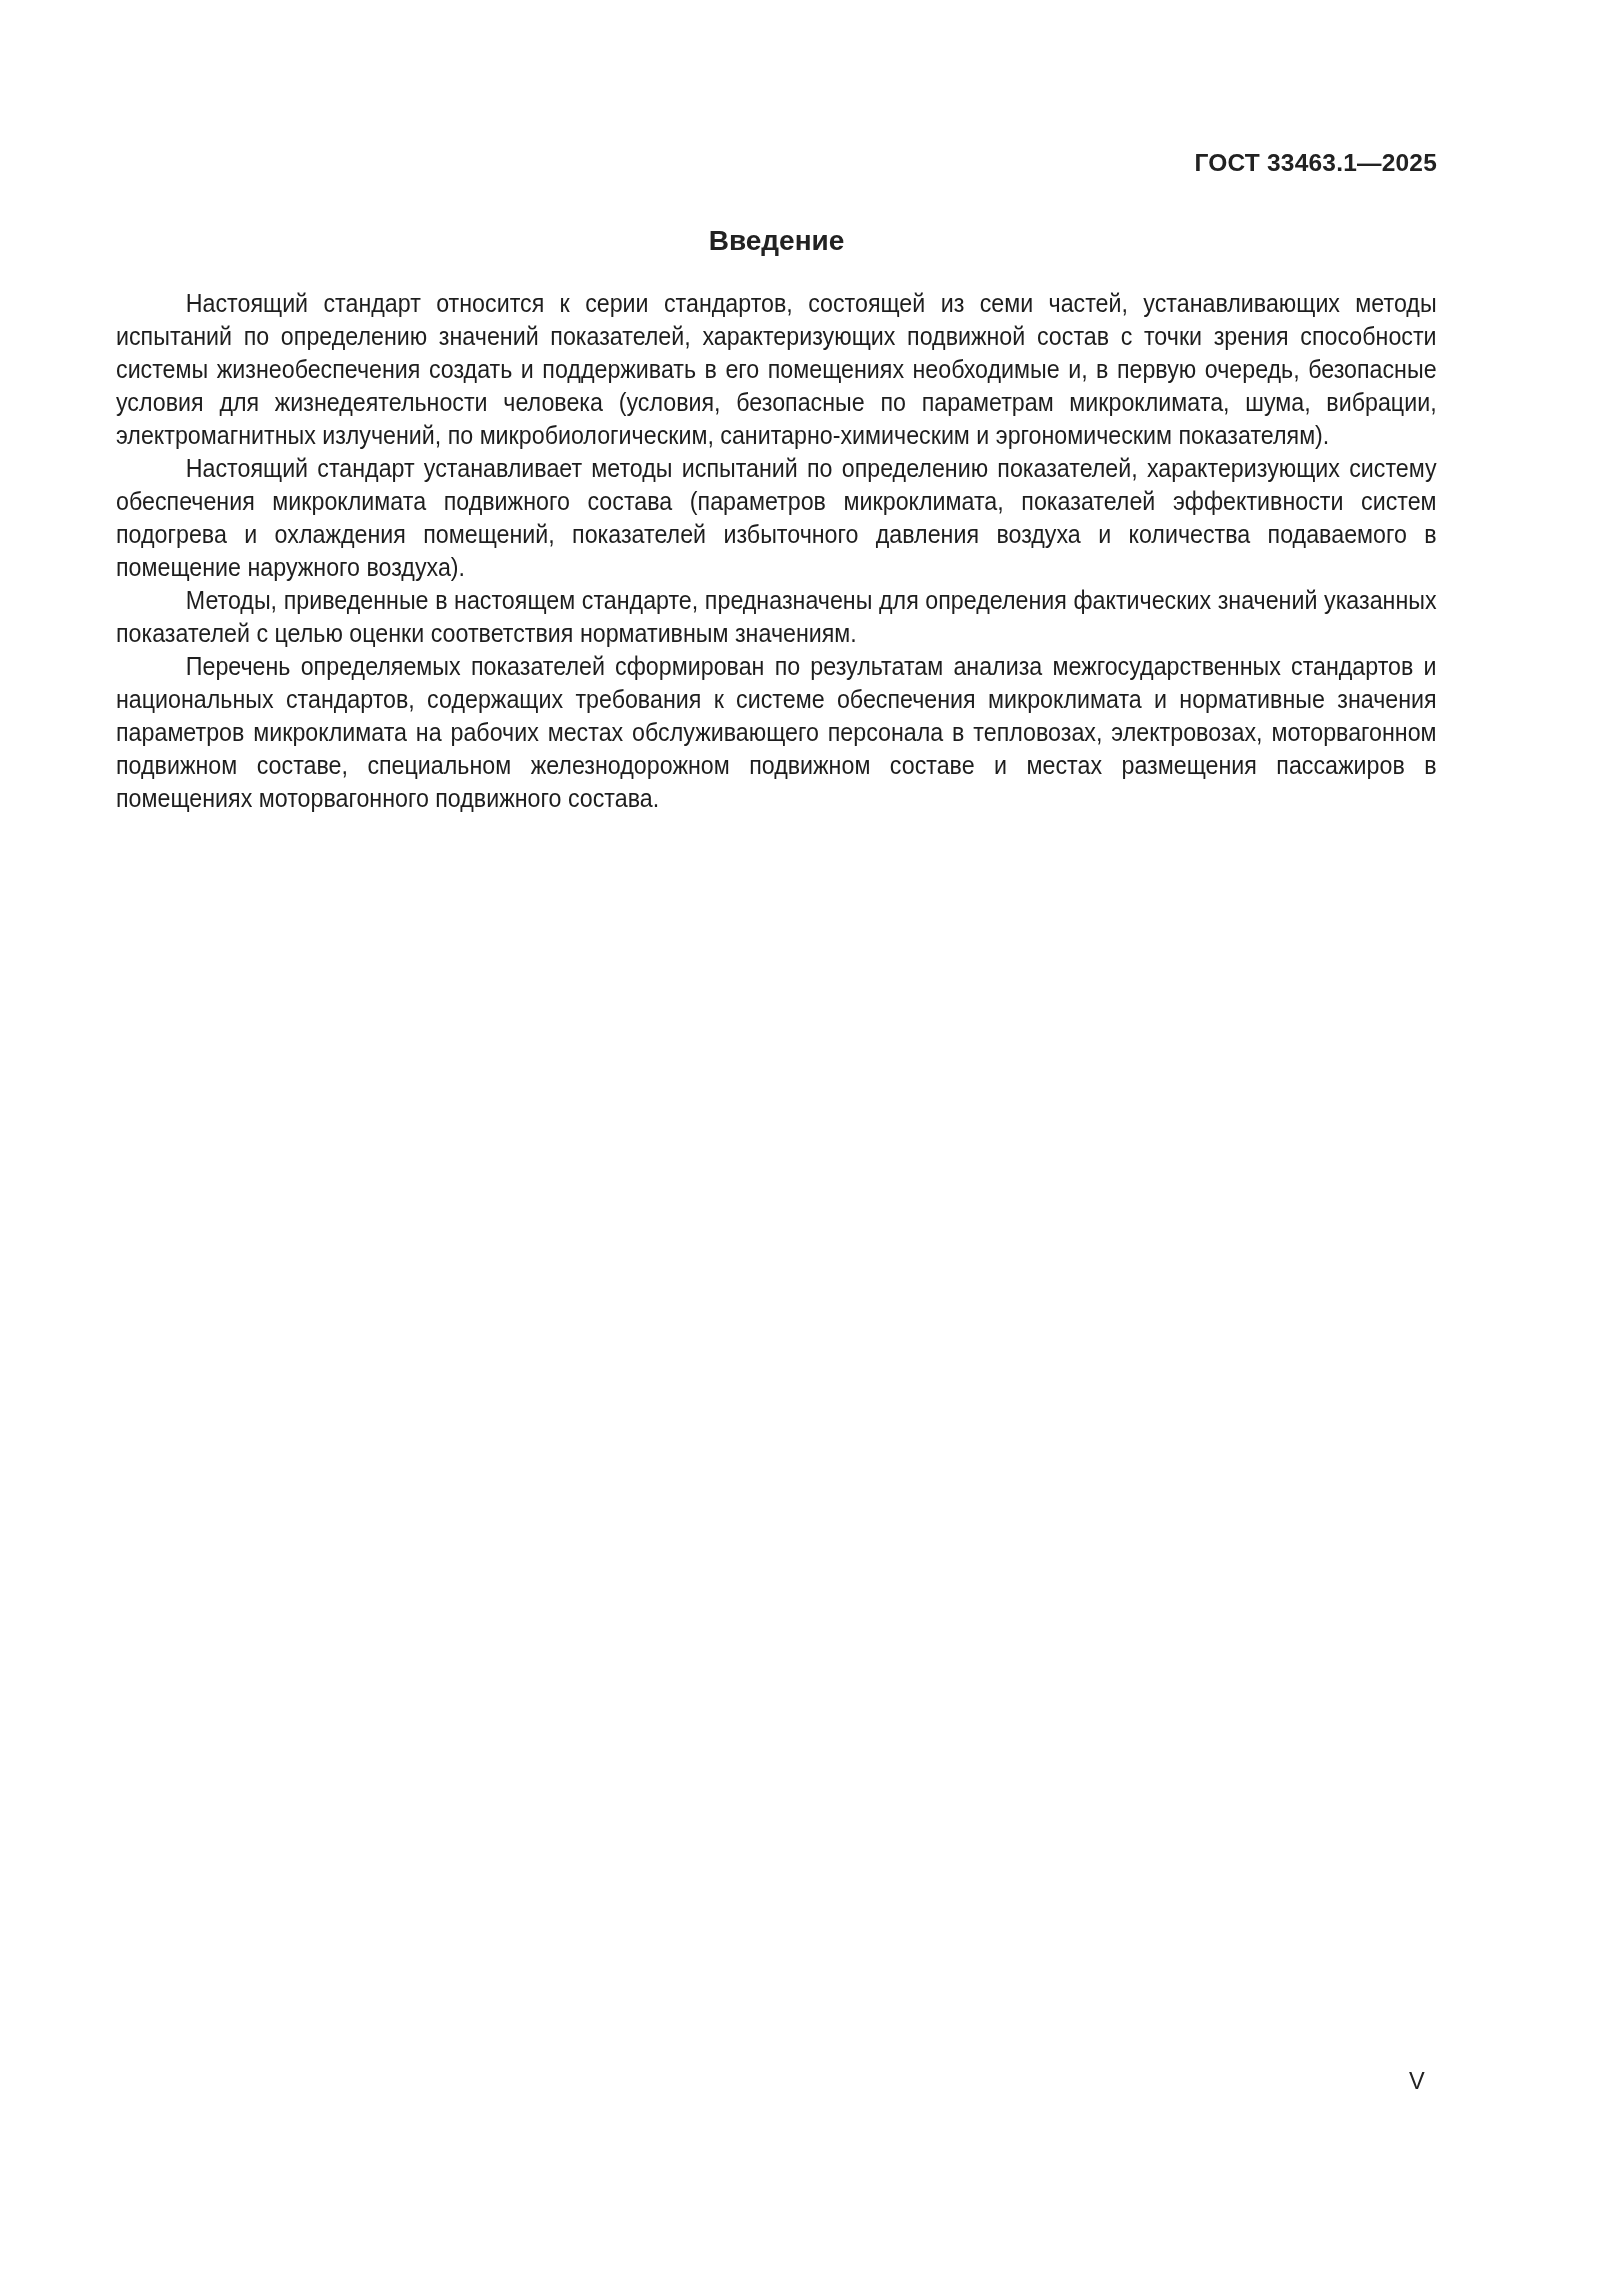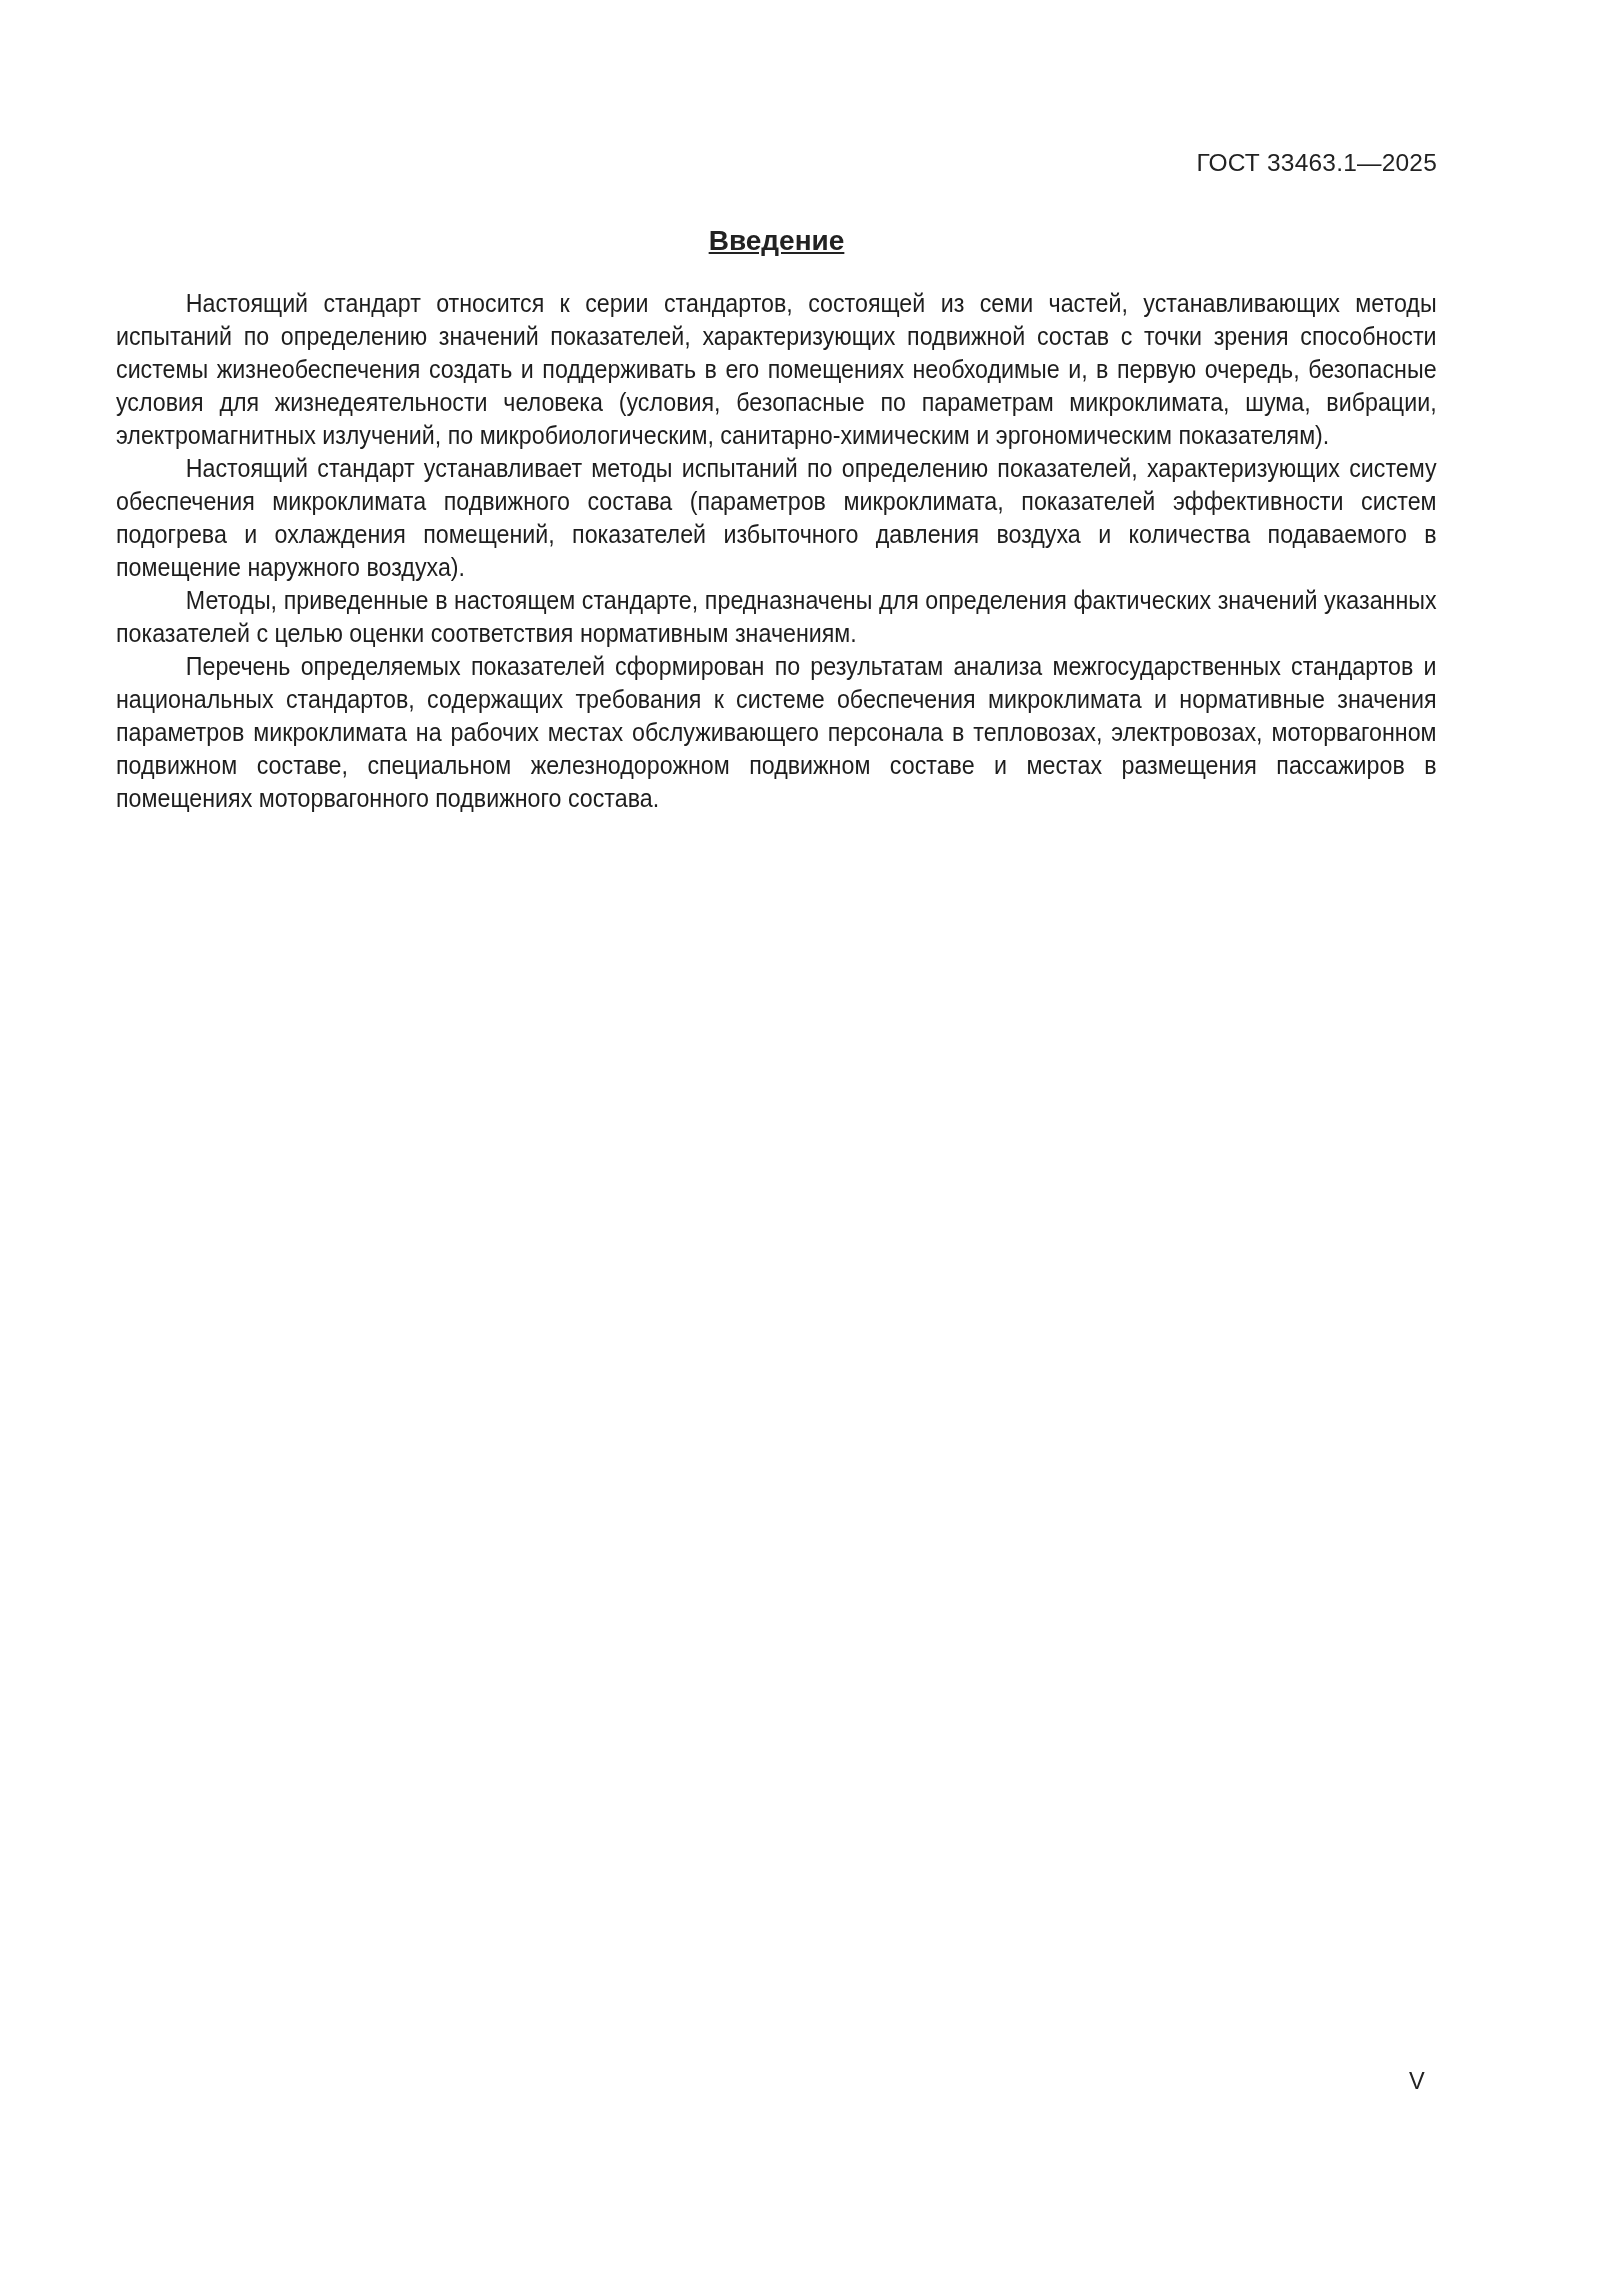--- a/index.html
+++ b/index.html
@@ -18,35 +18,34 @@
     .page {
       position: absolute;
       left: 0; top: 0;
       width: 1621px;
       height: 2293px;
     }
     .doc-code {
       position: absolute;
       right: 184px;
       top: 149px;
-      font-weight: normal;
+      font-weight: bold;
       font-size: 24.5px;
       letter-spacing: 0.2px;
       color: #222;
     }
     .heading {
       position: absolute;
       left: 0;
       width: 1553px;
       top: 225px;
       text-align: center;
       font-weight: bold;
       font-size: 28px;
       color: #222;
-      text-decoration: underline;
     }
     .body-text {
       position: absolute;
       left: 116px;
       width: 1321px;
       top: 287px;
       font-size: 25px;
       line-height: 33px;
       text-align: justify;
       color: #1e1e1e;

